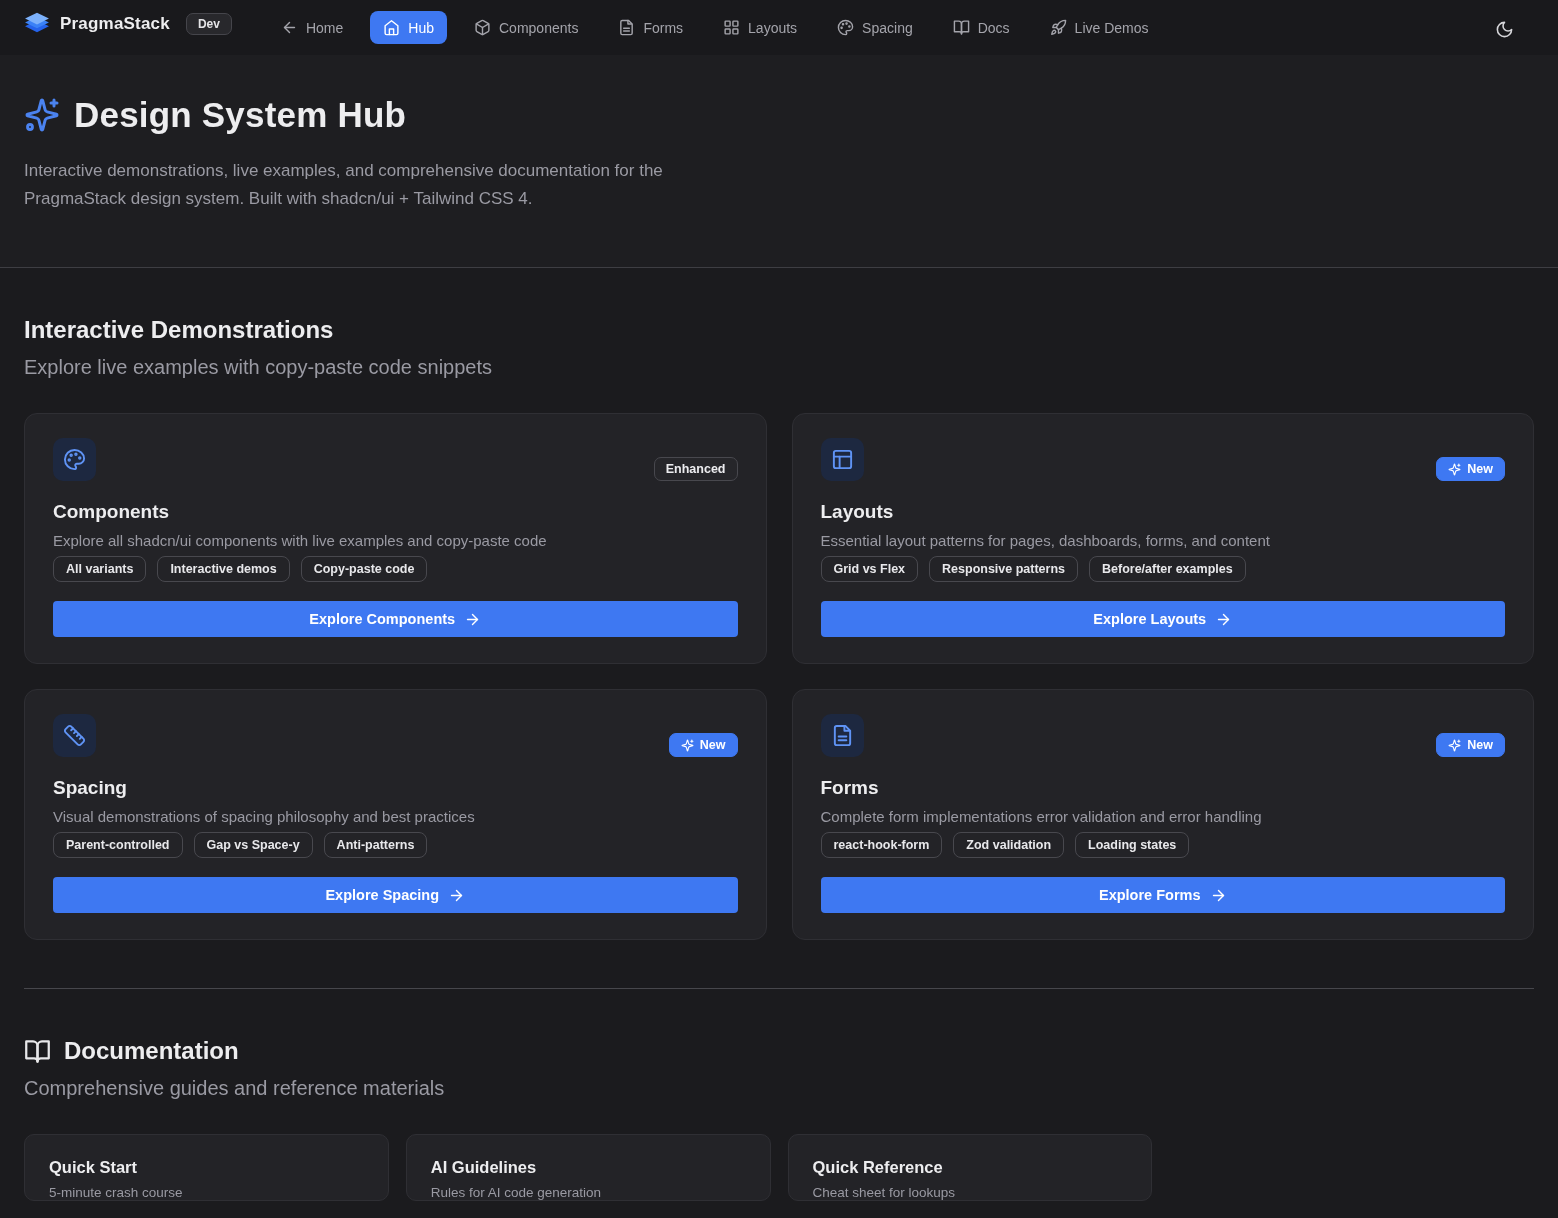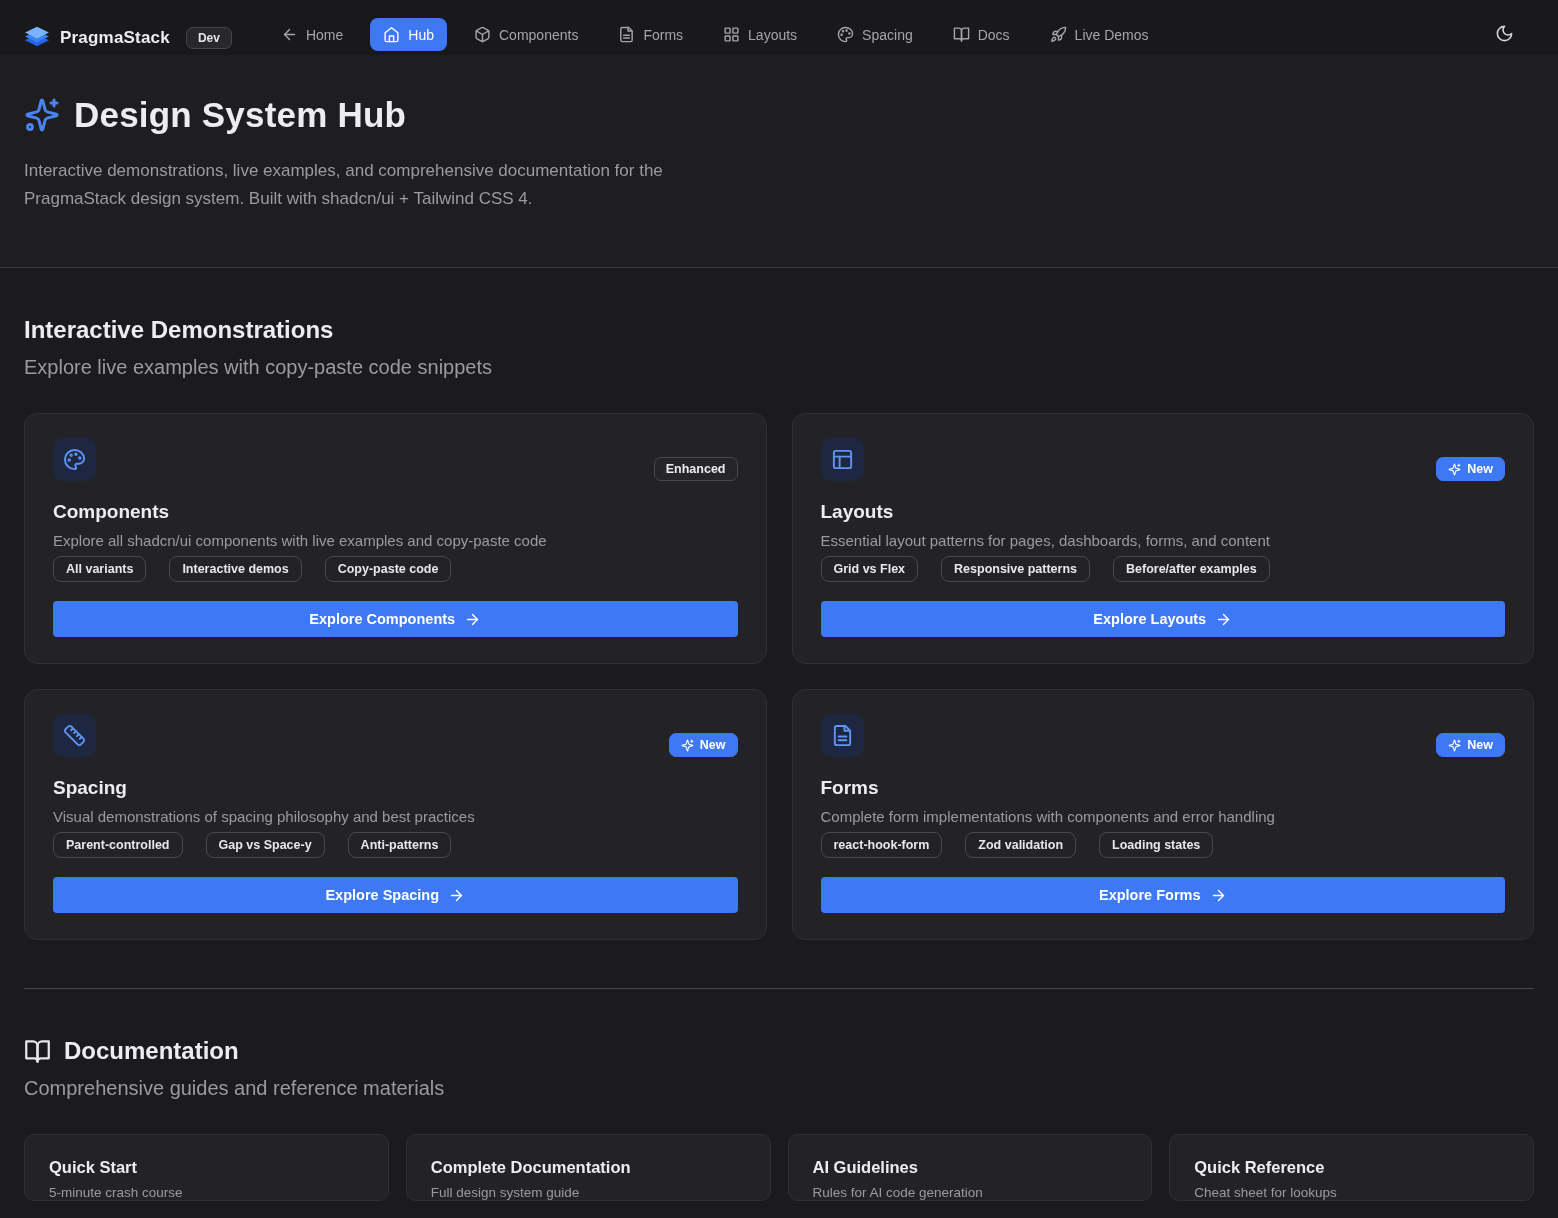--- a/index.html
+++ b/index.html
@@ -23,22 +23,22 @@
     font-family:"Liberation Sans", sans-serif;
     color:var(--text);
     overflow:hidden;
   }
   svg{display:block;}
   
   .navbar{
     height:55px;
     background:var(--nav-bg);
     display:flex;
-    align-items:flex-end;
-    padding:4px 24px;
+    align-items:flex-start;
+    padding:11px 24px;
   }
   .brand{display:flex;align-items:center;gap:10px;cursor:pointer;}
   .brand-name{font-size:17px;font-weight:700;letter-spacing:.2px;}
   .dev-badge{
     font-size:12px;font-weight:700;color:#e4e4e7;
     border:1px solid #45454b;background:#28282c;
     border-radius:7px;padding:3px 11px;margin-left:6px;
   }
   .nav-items{display:flex;align-items:center;gap:14px;margin-left:36px;flex:1;}
   .nav-item{
@@ -95,21 +95,21 @@
   .badge{
     display:inline-flex;align-items:center;gap:6px;
     font-size:12.5px;font-weight:700;border-radius:7px;padding:4px 11px;
     white-space:nowrap;
   }
   .badge-outline{border:1px solid #48484e;color:#ececef;background:#26262a;}
   .badge-primary{background:var(--accent);color:#fff;border:1px solid var(--accent);}
   .badge .bs{width:13px;height:13px;}
   .card-title{font-size:19px;font-weight:700;margin-top:20px;}
   .card-desc{font-size:15px;color:var(--muted);margin-top:9px;}
-  .tags{display:flex;gap:23px;margin-top:auto;}
+  .tags{display:flex;gap:11px;margin-top:auto;}
   .tag{
     font-size:12.5px;font-weight:700;color:#e8e8eb;
     border:1px solid #48484e;border-radius:8px;padding:5px 12px;background:transparent;
     white-space:nowrap;
   }
   .cta{
     margin-top:19px;height:36px;width:100%;
     background:var(--accent);color:#fff;border:none;border-radius:4px;
     font-size:14.5px;font-weight:600;font-family:inherit;cursor:pointer;
     display:flex;align-items:center;justify-content:center;gap:9px;
@@ -382,21 +382,21 @@
                 <svg class="bs" viewBox="0 0 24 24" fill="none" stroke="currentColor" stroke-width="2" stroke-linecap="round" stroke-linejoin="round">
                   <path d="M9.937 15.5A2 2 0 0 0 8.5 14.063l-6.135-1.582a.5.5 0 0 1 0-.962L8.5 9.936A2 2 0 0 0 9.937 8.5l1.582-6.135a.5.5 0 0 1 .963 0L14.063 8.5A2 2 0 0 0 15.5 9.937l6.135 1.581a.5.5 0 0 1 0 .964L15.5 14.063a2 2 0 0 0-1.437 1.437l-1.582 6.135a.5.5 0 0 1-.963 0z"></path>
                   <path d="M20 2v4"></path>
                   <path d="M22 4h-4"></path>
                 </svg>
               </span>
               <span>New</span>
             </span>
           </div>
           <h3 class="card-title">Forms</h3>
-          <p class="card-desc">Complete form implementations with components and error handling</p>
+          <p class="card-desc">Complete form implementations error validation and error handling</p>
           <div class="tags">
             <span class="tag">react-hook-form</span>
             <span class="tag">Zod validation</span>
             <span class="tag">Loading states</span>
           </div>
           <button class="cta">
             <span>Explore Forms</span>
             <span class="ai">
               <svg class="ai" viewBox="0 0 24 24" fill="none" stroke="currentColor" stroke-width="2" stroke-linecap="round" stroke-linejoin="round">
                 <path d="M5 12h14"></path>
@@ -420,24 +420,20 @@
       </span>
       <h2 class="section-heading">Documentation</h2>
     </div>
     <p class="section-sub">Comprehensive guides and reference materials</p>
     <div class="doc-grid" id="doc-grid">
         <article class="doc-card">
           <h3 class="doc-title">Quick Start</h3>
           <p class="doc-desc">5-minute crash course</p>
         </article>
         <article class="doc-card">
-          <h3 class="doc-title">Complete Documentation</h3>
-          <p class="doc-desc">Full design system guide</p>
-        </article>
-        <article class="doc-card">
           <h3 class="doc-title">AI Guidelines</h3>
           <p class="doc-desc">Rules for AI code generation</p>
         </article>
         <article class="doc-card">
           <h3 class="doc-title">Quick Reference</h3>
           <p class="doc-desc">Cheat sheet for lookups</p>
         </article>
       </div>
   </section>
 </main>

